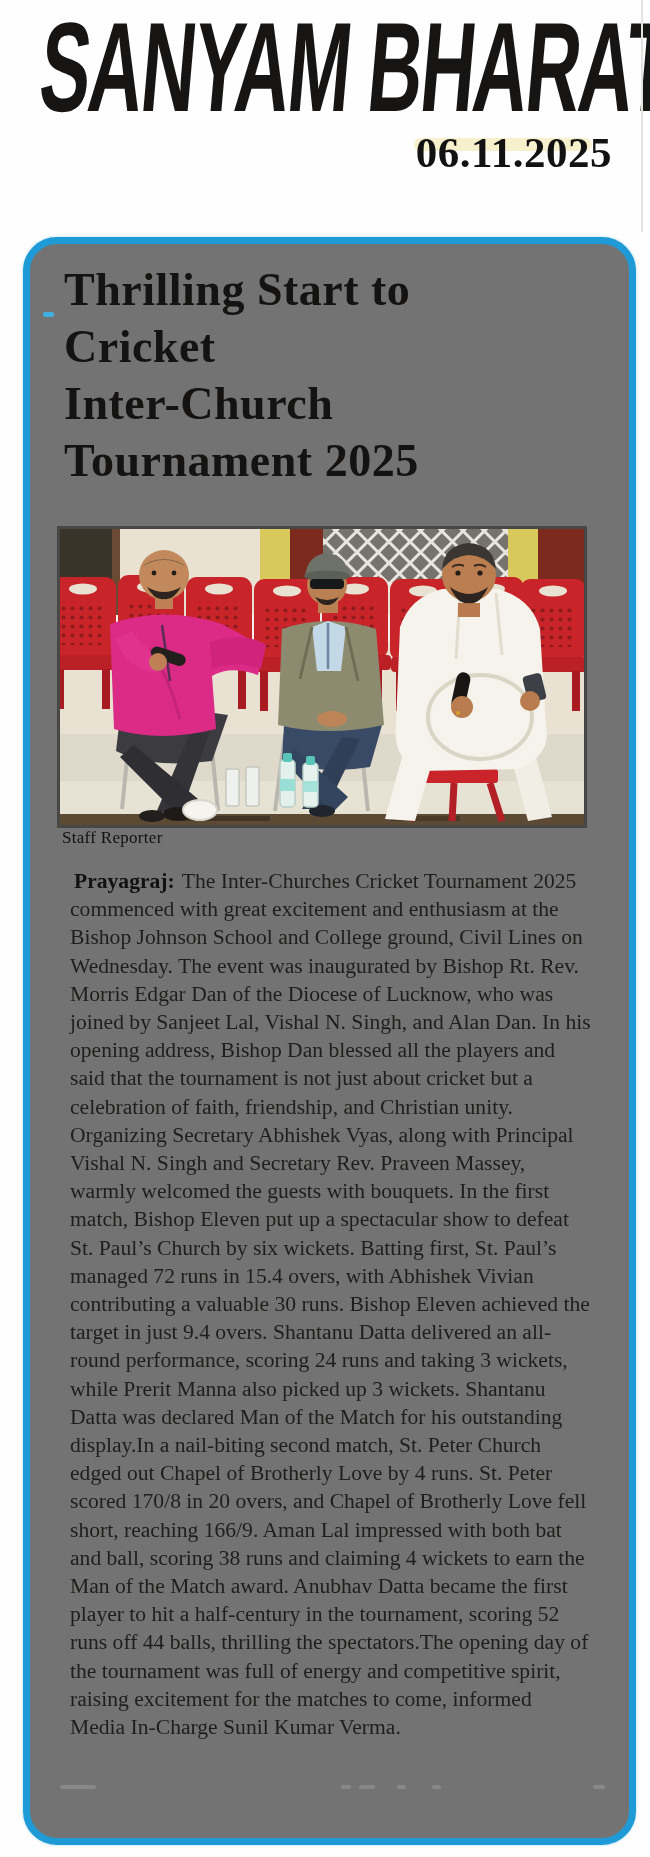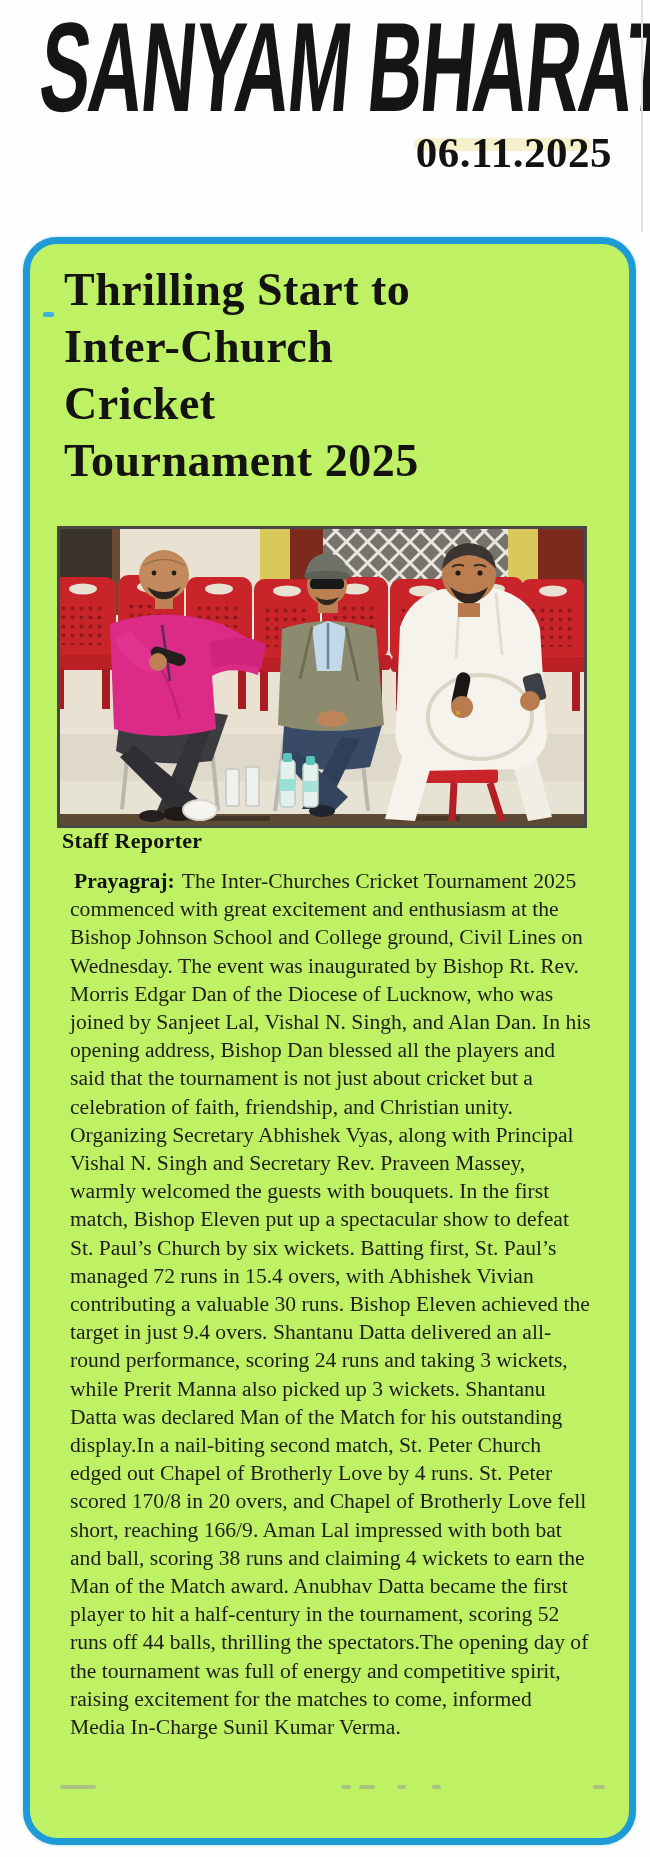--- a/index.html
+++ b/index.html
@@ -40,41 +40,41 @@
     font-family:"Liberation Serif", serif;font-weight:bold;font-size:43px;
     color:#121212;letter-spacing:.5px;margin-left:28px;
   }
   .scan-edge-line{
     position:absolute;right:7px;top:0;width:2px;height:232px;
     background:#e3e3e1;
   }
   
   .article-box{
     position:absolute;left:23px;top:237px;width:613px;height:1608px;
-    border:7px solid var(--border-blue);border-radius:34px;background:#bef264;
+    border:7px solid var(--border-blue);border-radius:34px;background:#737373;
     box-sizing:border-box;box-shadow:0 0 3px rgba(54,164,216,.45);
   }
   .blue-tick{
     position:absolute;left:13px;top:68px;width:11px;height:5px;
     background:var(--tick-blue);border-radius:2px;
   }
   .headline{
     position:absolute;left:34px;top:17px;margin:0;
     font-family:"Liberation Serif", serif;font-weight:bold;
     font-size:46px;line-height:57px;color:#141312;letter-spacing:.5px;
   }
   .headline span{display:block;}
   .photo{
     position:absolute;left:27px;top:282px;width:524px;height:296px;margin:0;
     border:3px solid #474745;background:var(--wall-cream);overflow:hidden;
   }
   .photo svg{display:block;width:100%;height:100%;}
   .byline{
     position:absolute;left:32px;top:584px;
-    font-weight:bold;font-size:22px;color:#121110;letter-spacing:.3px;text-align:center;
+    font-weight:normal;font-size:17px;color:#121110;letter-spacing:.3px;text-align:center;
   }
   .body-text{
     position:absolute;left:32px;top:615px;width:521px;margin:8px;
     font-size:21.6px;line-height:28.2px;color:var(--body-ink);text-align:left;
   }
   .dateline{margin-left:4px;margin-right:7px;font-weight:bold;color:#111;}
   .print-artifact{
     position:absolute;left:30px;top:1540px;width:545px;height:6px;
     display:flex;align-items:center;gap:0;opacity:.55;
   }
@@ -96,22 +96,22 @@
     <div class="date-smudge"></div>
     <div class="masthead-date">06.11.2025</div>
     <div class="scan-edge-line"></div>
   </header>
 
   <section class="article-box">
     <div class="blue-tick"></div>
 
     <h1 class="headline">
       <span>Thrilling Start to</span>
+      <span>Cricket</span>
       <span>Inter-Church</span>
-      <span>Cricket</span>
       <span>Tournament 2025</span>
     </h1>
 
     <figure class="photo">
       <svg viewBox="0 0 524 296" preserveAspectRatio="none" aria-hidden="true">
         <defs>
           <pattern id="lat" width="15" height="15" patternUnits="userSpaceOnUse" patternTransform="rotate(45)">
             <rect width="15" height="15" fill="#75736b"></rect>
             <rect width="15" height="3" fill="#e7e5dd"></rect>
             <rect width="3" height="15" fill="#e7e5dd"></rect>

